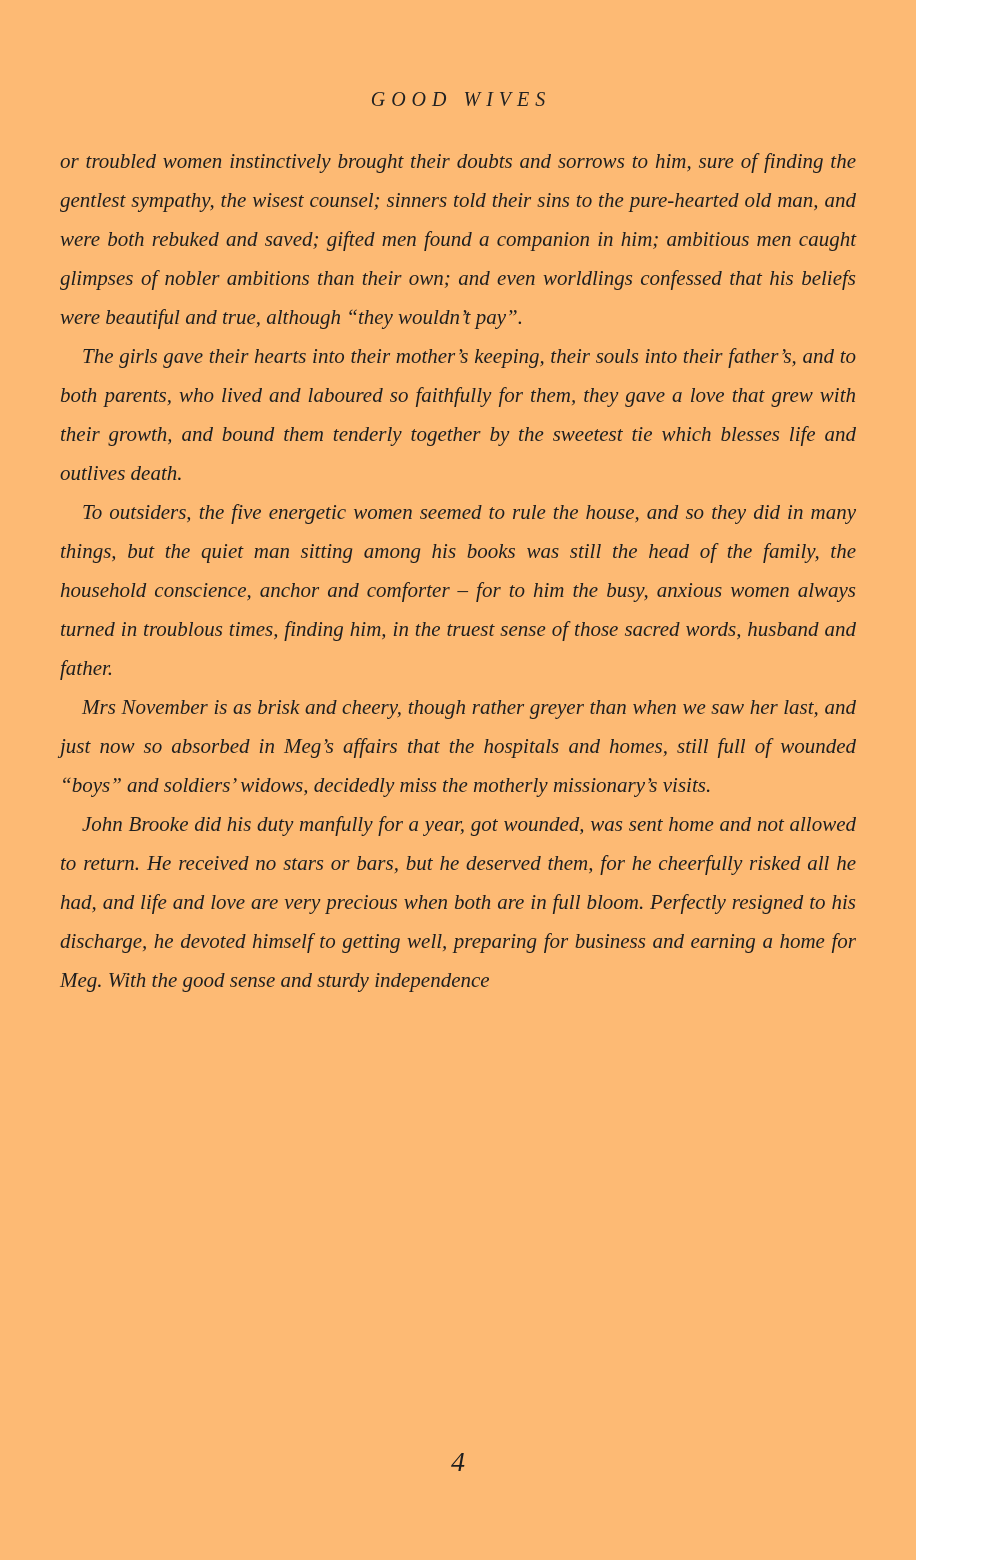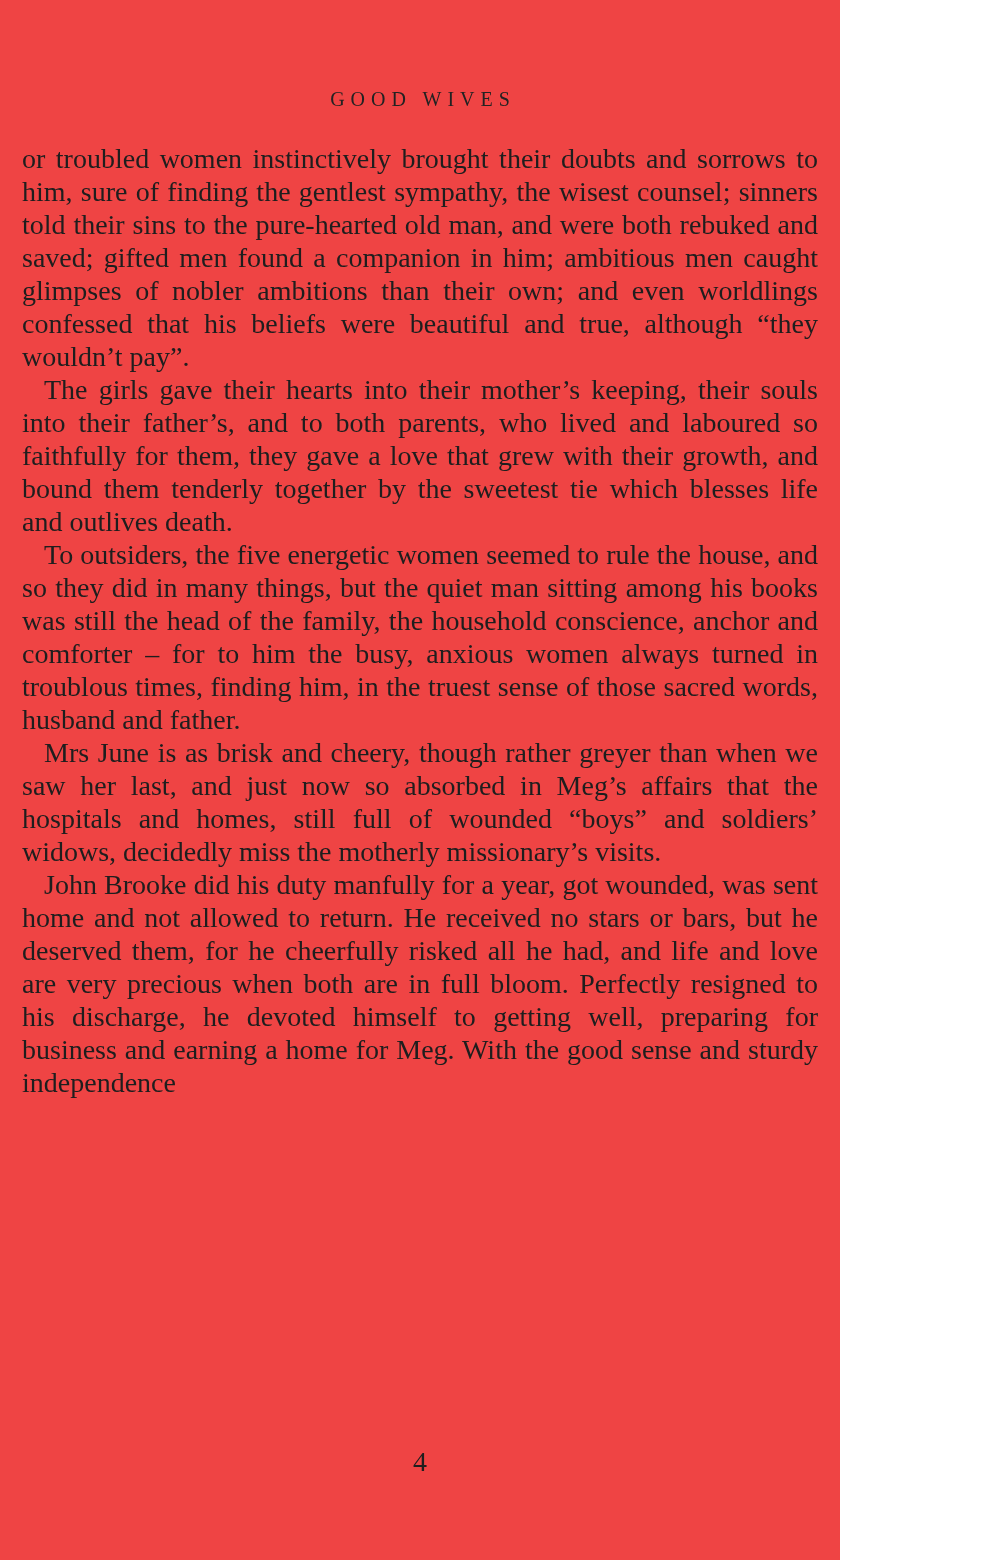--- a/index.html
+++ b/index.html
@@ -9,39 +9,40 @@
   body {
     width: 1008px;
     height: 1560px;
     background: #ffffff;
     font-family: "Liberation Serif", "DejaVu Serif", serif;
     color: #1e1e1e;
     -webkit-font-smoothing: antialiased;
   }
   .page {
     position: relative;
-    width: 840px;
+    width: 916px;
     height: 1560px;
     overflow: hidden;
-    background: #ef4444;
+    background: #fdba74;
+    font-style: italic;
   }
   .running-header {
     margin-top: 88px;
     text-align: center;
     font-size: 20px;
     font-weight: 400;
     letter-spacing: 0.30em;
     text-indent: 0.30em; 
     color: #222222;
   }
   .text-block {
     width: 796px;
     margin: 31px auto 0 auto;
-    font-size: 28px;
-    line-height: 33px;
+    font-size: 21px;
+    line-height: 39px;
     text-align: justify;
     text-align-last: left;
     color: #1e1e1e;
   }
   .text-block p {
     margin: 0;
     padding: 0;
   }
   .text-block p.indent {
     text-indent: 22px;
@@ -60,19 +61,19 @@
 <body>
 
 <div class="page">
 
   <div class="running-header">GOOD WIVES</div>
 
   <div class="text-block">
     <p>or troubled women instinctively brought their doubts and sorrows to him, sure of finding the gentlest sympathy, the wisest counsel; sinners told their sins to the pure-hearted old man, and were both rebuked and saved; gifted men found a companion in him; ambitious men caught glimpses of nobler ambitions than their own; and even worldlings confessed that his beliefs were beautiful and true, although “they wouldn’t pay”.</p>
     <p class="indent">The girls gave their hearts into their mother’s keeping, their souls into their father’s, and to both parents, who lived and laboured so faithfully for them, they gave a love that grew with their growth, and bound them tenderly together by the sweetest tie which blesses life and outlives death.</p>
     <p class="indent">To outsiders, the five energetic women seemed to rule the house, and so they did in many things, but the quiet man sitting among his books was still the head of the family, the household conscience, anchor and comforter – for to him the busy, anxious women always turned in troublous times, finding him, in the truest sense of those sacred words, husband and father.</p>
-    <p class="indent">Mrs June is as brisk and cheery, though rather greyer than when we saw her last, and just now so absorbed in Meg’s affairs that the hospitals and homes, still full of wounded “boys” and soldiers’ widows, decidedly miss the motherly missionary’s visits.</p>
+    <p class="indent">Mrs November is as brisk and cheery, though rather greyer than when we saw her last, and just now so absorbed in Meg’s affairs that the hospitals and homes, still full of wounded “boys” and soldiers’ widows, decidedly miss the motherly missionary’s visits.</p>
     <p class="indent">John Brooke did his duty manfully for a year, got wounded, was sent home and not allowed to return. He received no stars or bars, but he deserved them, for he cheerfully risked all he had, and life and love are very precious when both are in full bloom. Perfectly resigned to his discharge, he devoted himself to getting well, preparing for business and earning a home for Meg. With the good sense and sturdy independence</p>
   </div>
 
   <div class="page-number">4</div>
 
 </div>
 
 </body></html>

